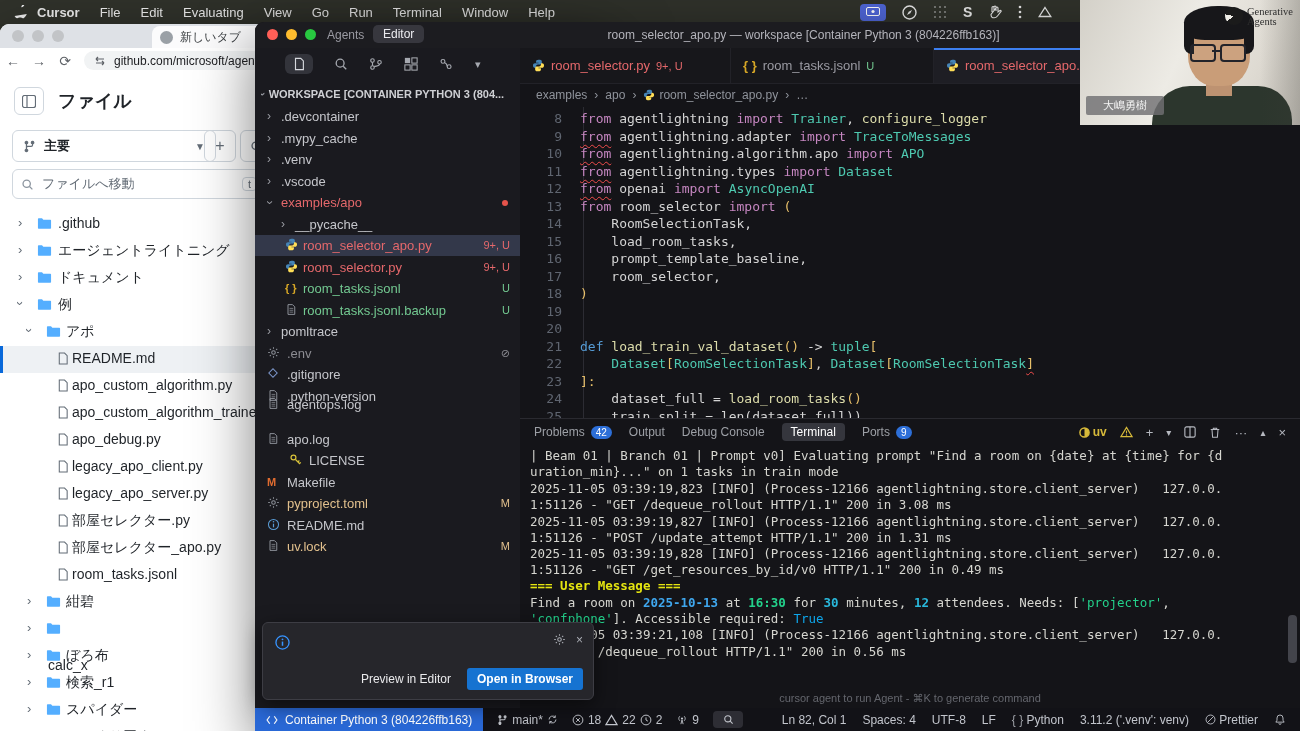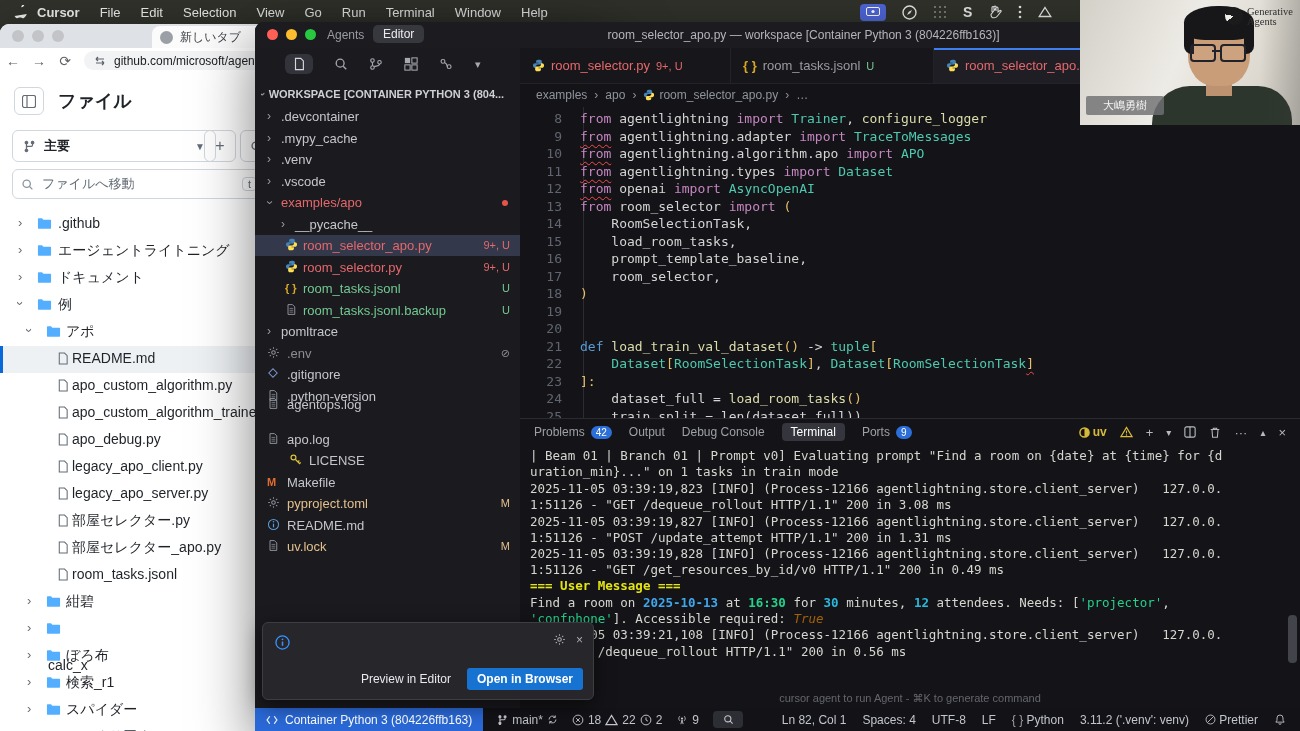--- a/index.html
+++ b/index.html
@@ -101,21 +101,21 @@
           padding-left:14px;font-size:12px;color:#9da0a6;}
   .p-tab{display:flex;align-items:center;gap:6px;}
   .p-tab.active{background:#35363d;color:#fff;border-radius:4px;padding:2px 9px;}
   .p-bdg{background:#2d6fd8;color:#fff;border-radius:9px;font-size:10px;padding:1px 5px;}
   .p-icons{position:absolute;right:14px;top:0;height:26px;display:flex;align-items:center;gap:13px;color:#b6b9c0;font-size:13px;}
   .p-uv{color:#d7ba3a;font-size:12px;font-weight:bold;display:flex;align-items:center;gap:3px;}
   .term{position:absolute;left:10px;top:29px;right:6px;bottom:36px;overflow:hidden;
         font-family:"DejaVu Sans Mono","Liberation Mono",monospace;font-size:12.5px;}
   .tl{position:absolute;left:0;right:0;height:16px;white-space:pre;line-height:16px;color:#d6d6d0;}
   .t-yel{color:#e5e510;font-weight:bold;} .t-date{color:#3fa7ee;font-weight:bold;} .t-grn{color:#23d18b;font-weight:bold;}
-  .t-cyn{color:#29b8db;font-weight:bold;} .t-str{color:#23d18b;} .t-tru{color:#a16207;font-style:italic;}
+  .t-cyn{color:#29b8db;font-weight:bold;} .t-str{color:#23d18b;} .t-tru{color:#0ea5e9;}
   .p-hint{position:absolute;left:0;right:0;bottom:3px;text-align:center;font-size:11px;color:#64666d;}
   .term-scroll{position:absolute;right:3px;bottom:45px;width:9px;height:48px;background:#43444b;border-radius:4px;}
   
   .vs-status{position:absolute;left:0;bottom:0;right:0;height:23px;background:#121217;display:flex;align-items:center;
              font-size:12px;color:#c2c5cc;z-index:30;}
   .st-remote{height:100%;background:#2968d6;color:#fff;display:flex;align-items:center;gap:7px;padding:0 11px;}
   .st-item{display:flex;align-items:center;gap:4px;margin-left:14px;white-space:nowrap;}
   .st-search{background:#2d2d34;border-radius:4px;width:30px;height:17px;display:flex;align-items:center;justify-content:center;margin-left:14px;}
   .st-right{margin-left:auto;display:flex;align-items:center;gap:16px;padding-right:14px;white-space:nowrap;}
   
@@ -157,21 +157,21 @@
   <div class="menubar">
     <span class="apple">
       <svg width="13" height="15" viewBox="0 0 13 15">
           <path fill="#ededed" d="M9.3 0c.1 1-.3 1.9-.9 2.6-.6.7-1.6 1.2-2.5 1.1-.1-.9.4-1.9 1-2.5C7.5.5 8.5.1 9.3 0zM12 11c-.4 1-.6 1.4-1.2 2.2-.8 1.2-1.9 2.6-3.2 2.6-1.2 0-1.5-.8-3.1-.8s-2 .8-3.2.8C.1 15.9-.9 14.6-1.6 13.4z" transform="translate(2 -1) scale(.9)"></path>
         </svg>
     </span>
     <ul id="mb-items">
         <li class="first">Cursor</li>
         <li>File</li>
         <li>Edit</li>
-        <li>Selection</li>
+        <li>Evaluating</li>
         <li>View</li>
         <li>Go</li>
         <li>Run</li>
         <li>Terminal</li>
         <li>Window</li>
         <li>Help</li>
       </ul>
     <div class="mb-icons">
       <span class="mb-share">
           <svg width="14" height="10" viewBox="0 0 14 10">

